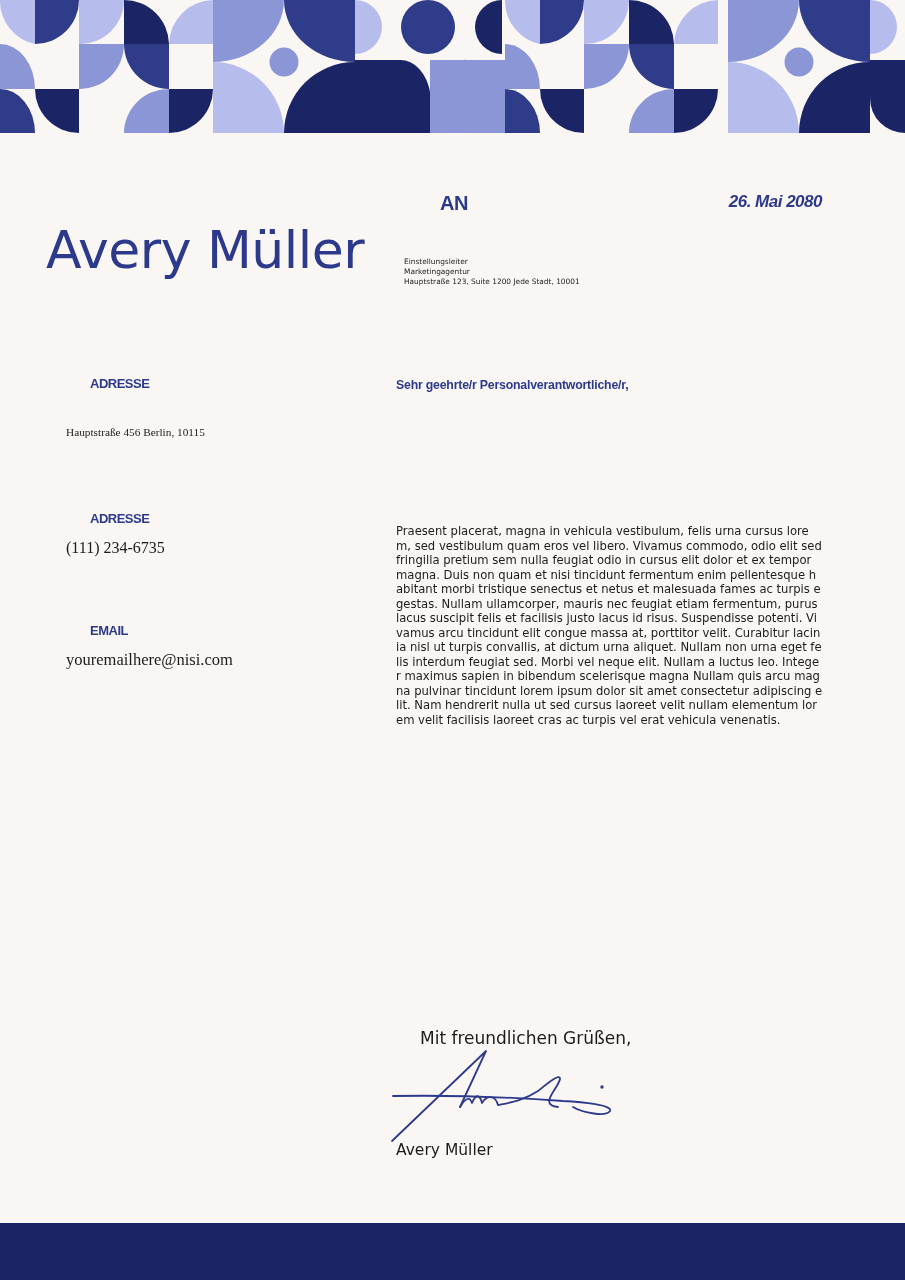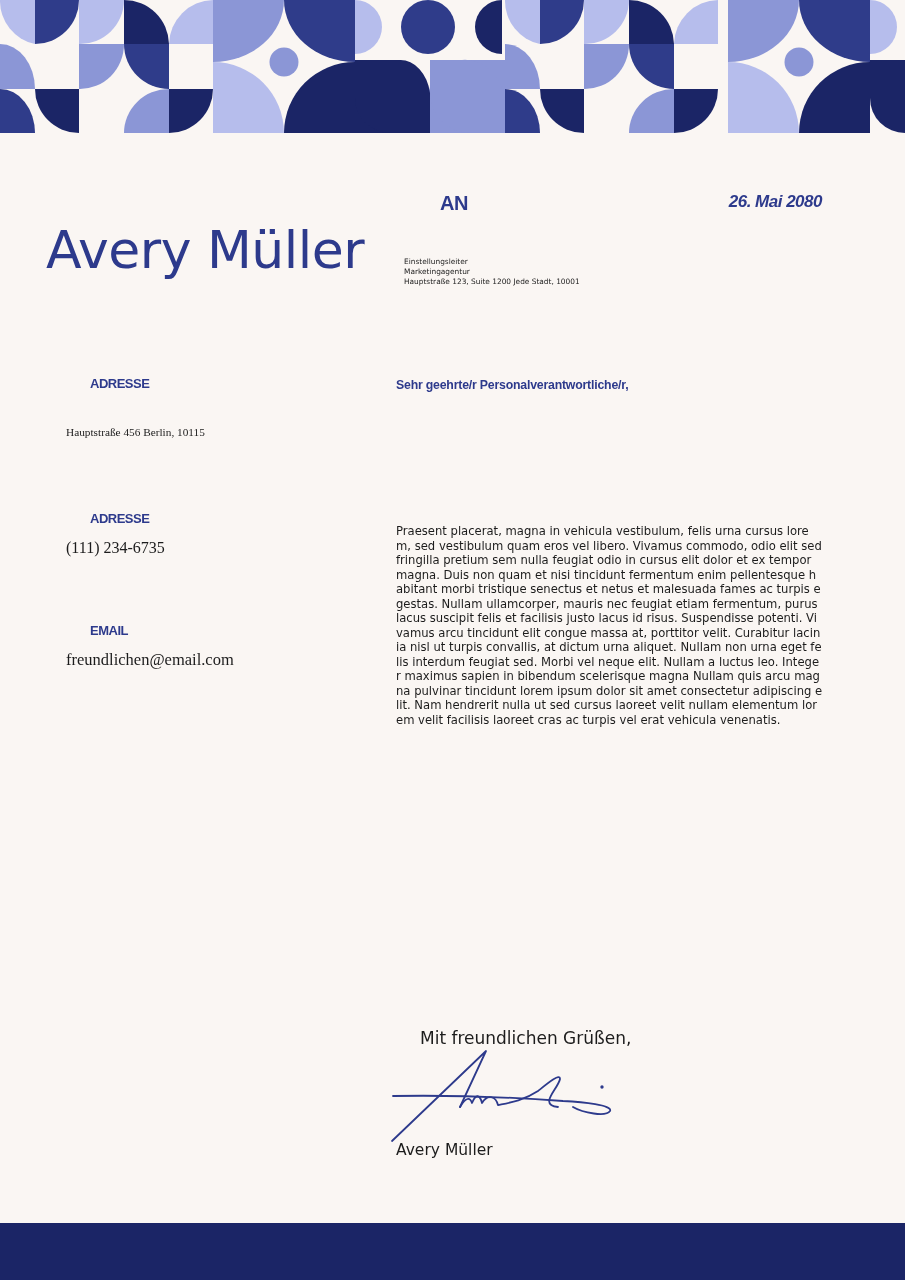--- a/index.html
+++ b/index.html
@@ -114,21 +114,21 @@
   <div>Hauptstraße 123, Suite 1200 Jede Stadt, 10001</div>
 </div>
 
 <div class="heading side-label addr-label">ADRESSE</div>
 <div class="side-text addr-text">Hauptstraße 456 Berlin, 10115</div>
 
 <div class="heading side-label tel-label">ADRESSE</div>
 <div class="side-text tel-text">(111) 234-6735</div>
 
 <div class="heading side-label email-label">EMAIL</div>
-<div class="side-text email-text">freundlichen@email.com</div>
+<div class="side-text email-text">youremailhere@nisi.com</div>
 
 <div class="heading salutation">Sehr geehrte/r Personalverantwortliche/r,</div>
 
 <div class="body-text">Praesent placerat, magna in vehicula vestibulum, felis urna cursus lorem, sed vestibulum quam eros vel libero. Vivamus commodo, odio elit sed fringilla pretium sem nulla feugiat odio in cursus elit dolor et ex tempor magna.  Duis non quam et nisi tincidunt fermentum enim pellentesque habitant morbi tristique senectus et netus et malesuada fames ac turpis egestas. Nullam ullamcorper, mauris nec feugiat etiam fermentum, purus lacus suscipit felis et facilisis justo lacus id risus.  Suspendisse potenti. Vivamus arcu tincidunt elit congue massa at, porttitor velit. Curabitur lacinia nisl ut turpis convallis, at dictum urna aliquet. Nullam non urna eget felis interdum feugiat sed. Morbi vel neque elit. Nullam a luctus leo. Integer maximus sapien in bibendum scelerisque magna Nullam quis arcu magna pulvinar tincidunt lorem ipsum dolor sit amet consectetur adipiscing elit.  Nam hendrerit nulla ut sed cursus laoreet velit nullam elementum lorem velit facilisis laoreet cras ac turpis vel erat vehicula venenatis.</div>
 
 <div class="closing">Mit freundlichen Grüßen,</div>
 
 <svg class="signature" viewBox="0 0 235 100" xmlns="http://www.w3.org/2000/svg">
   <g fill="none" stroke="#2d3a8c" stroke-width="1.8" stroke-linecap="round" stroke-linejoin="round">
     <path d="M4 96 L98 6 L72 62"></path>

